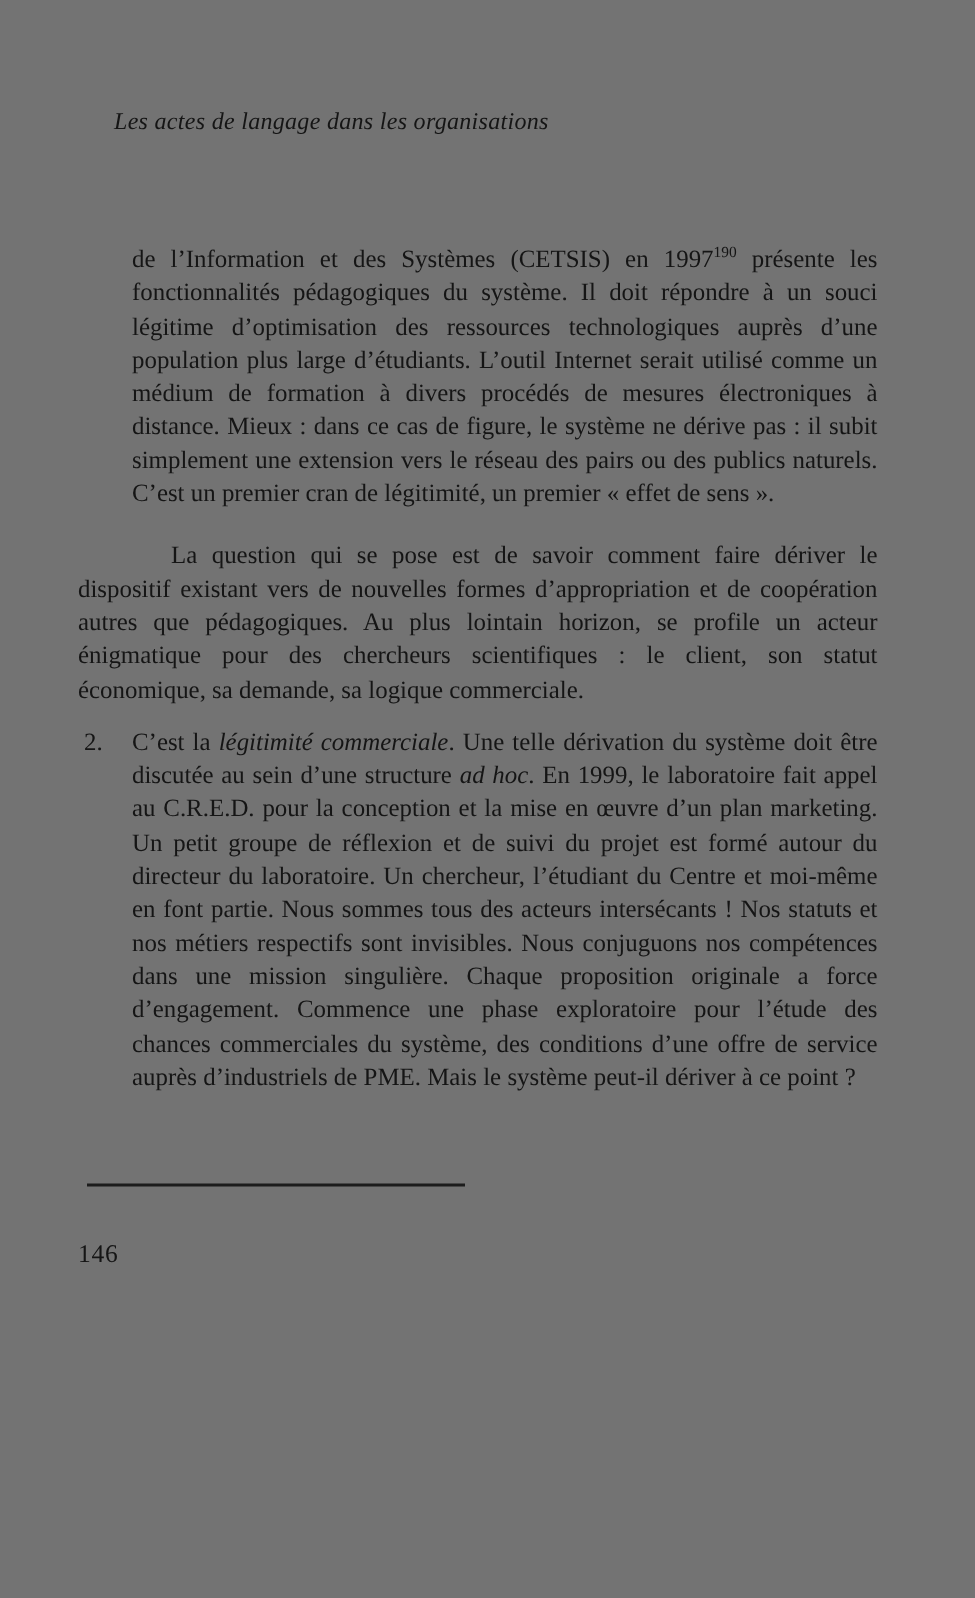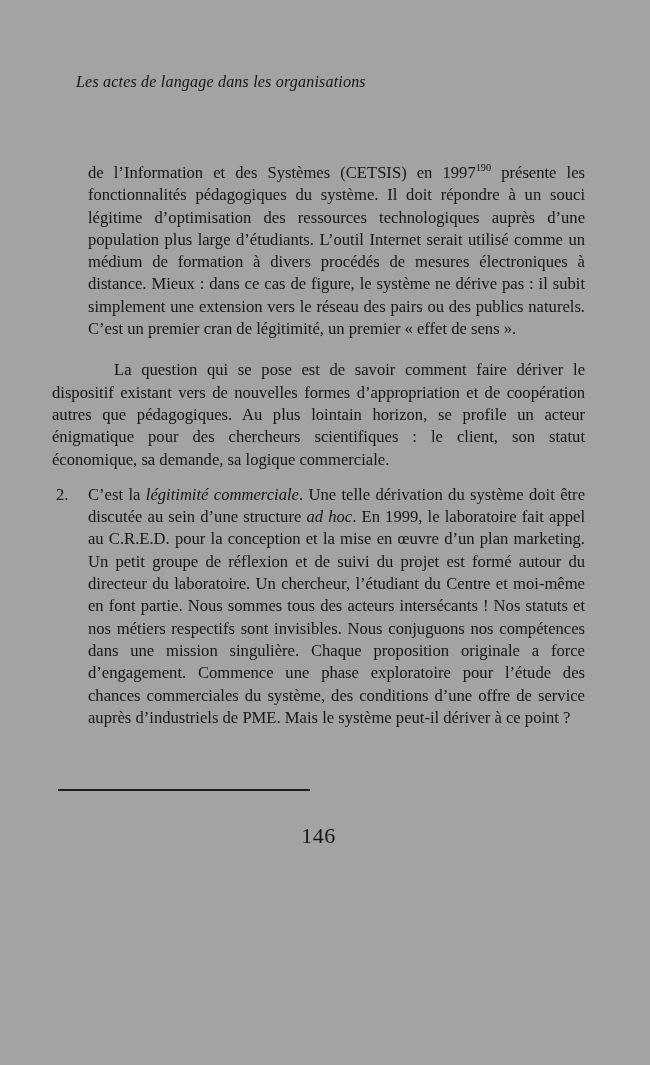--- a/index.html
+++ b/index.html
@@ -4,21 +4,21 @@
 <style>
   html, body {
     margin: 0;
     padding: 0;
     background: #ffffff;
   }
   .page {
     position: relative;
     width: 650px;
     height: 1065px;
-    background: #a3a3a3;
+    background: #737373;
     color: #151515;
     font-family: "Liberation Serif", "DejaVu Serif", serif;
     overflow: hidden;
     box-sizing: border-box;
   }
   .running-header {
     margin: 0;
     padding-top: 71px;
     padding-left: 76px;
     font-style: italic;
@@ -78,22 +78,22 @@
     line-height: 19px;
     width: 533px;
   }
   .footnote sup {
     font-size: 0.68em;
     margin-right: 3px;
   }
   .page-number {
     margin-top: 34px;
     width: 533px;
-    text-align: center;
-    font-size: 22px;
+    text-align: left;
+    font-size: 17px;
     letter-spacing: 0.5px;
   }
 </style>
 </head>
 <body>
 
 <div class="page">
   <p class="running-header">Les actes de langage dans les organisations</p>
 
   <div class="content">

